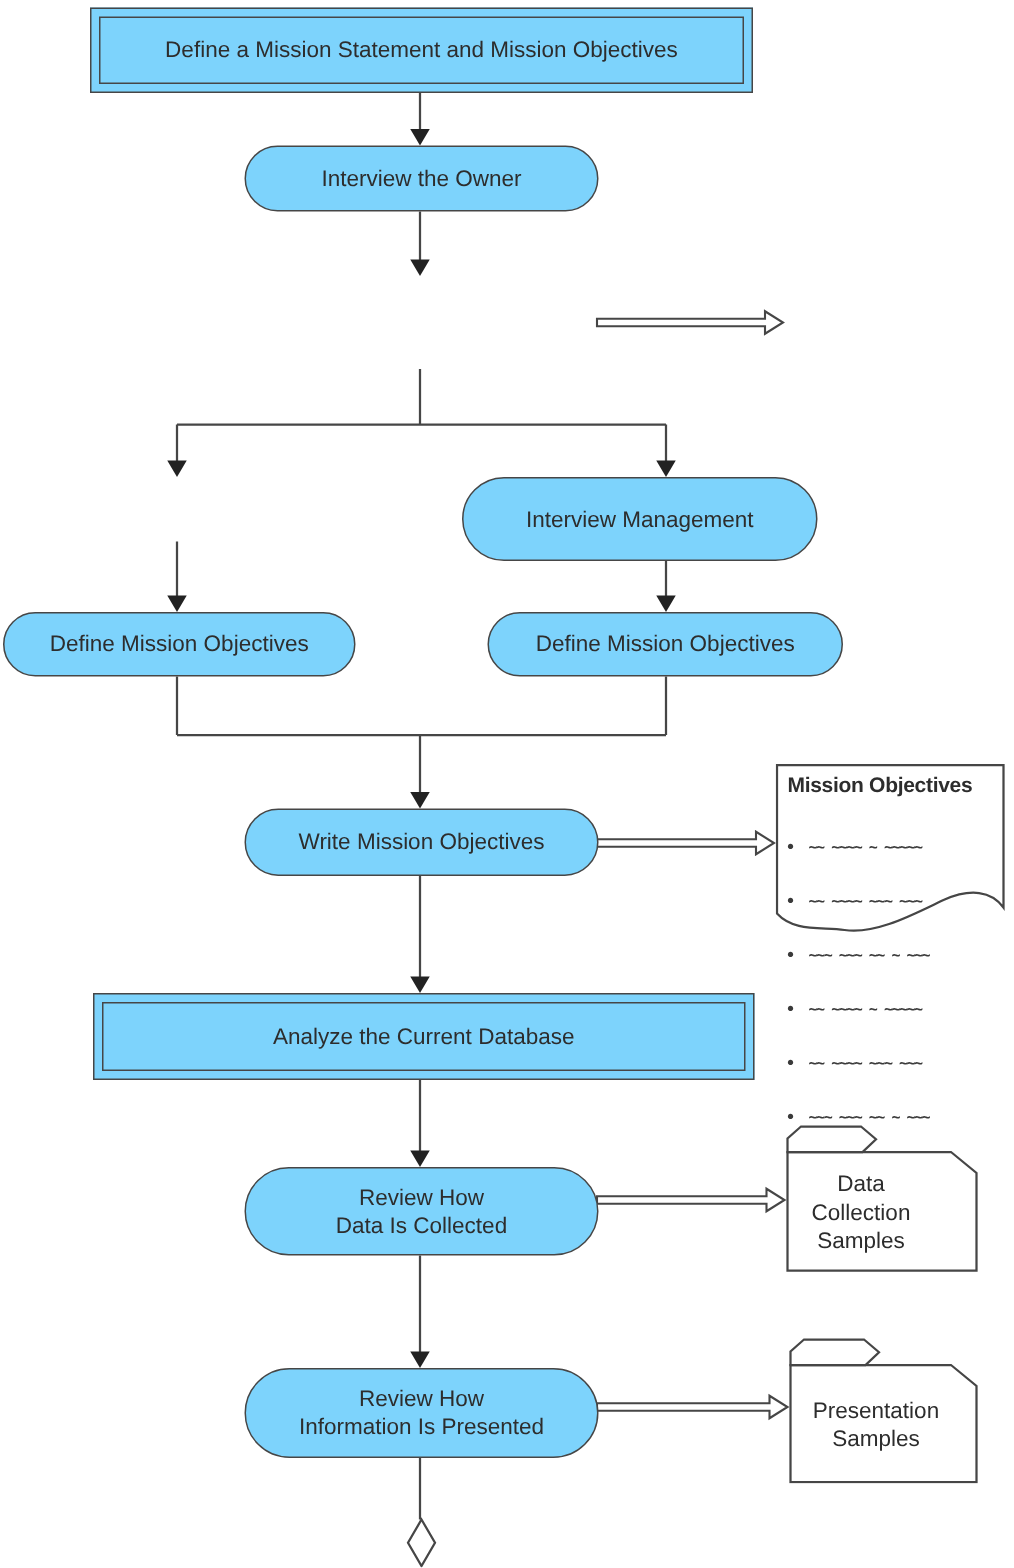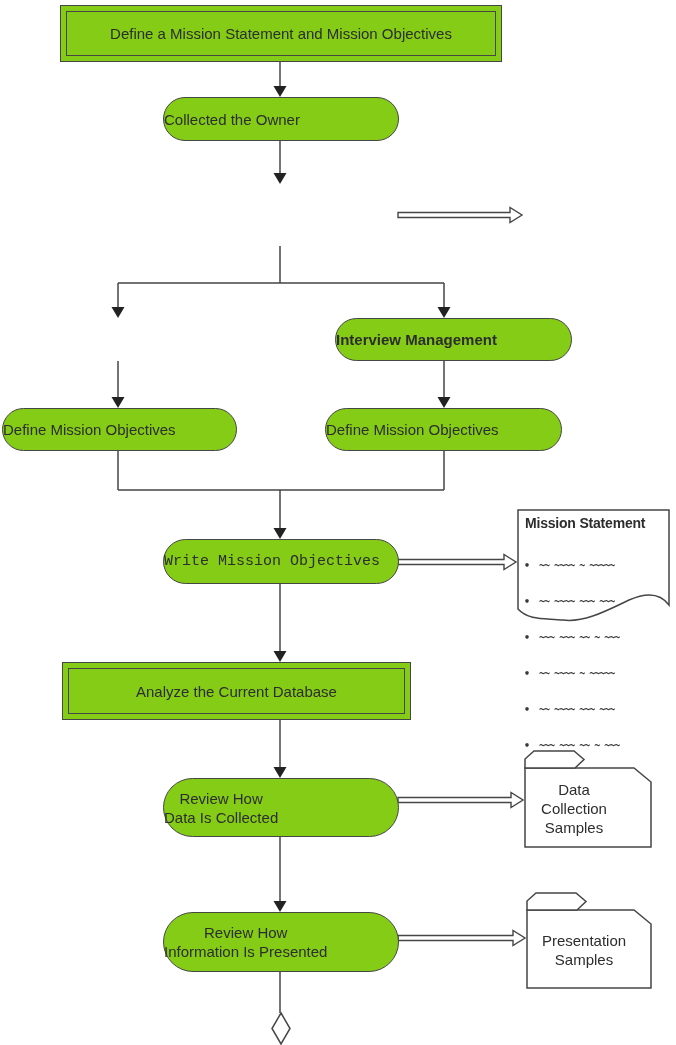--- a/index.html
+++ b/index.html
@@ -4,22 +4,22 @@
 <style>
   :root{ --stroke:#464646; --ink:#222222; --text:#2d2d2d; --bg:#ffffff; }
   html,body{margin:0;padding:0;background:var(--bg);}
   body{font-family:"Liberation Sans",sans-serif;color:var(--text);}
   .canvas{position:relative;width:676px;height:1045px;background:var(--bg);overflow:hidden;}
   .edges{position:absolute;left:0;top:0;z-index:1;}
   .ln{stroke:var(--stroke);stroke-width:1.5;fill:none;}
   .hd{fill:var(--ink);stroke:none;}
   .dbl{fill:#ffffff;stroke:var(--stroke);stroke-width:1.4;stroke-linejoin:miter;}
   .shape{fill:#ffffff;stroke:var(--stroke);stroke-width:1.5;}
-  .node{position:absolute;z-index:2;box-sizing:border-box;background:#84cc16;
-        display:flex;align-items:center;justify-content:flex-start;text-align:center;}
+  .node{position:absolute;z-index:2;box-sizing:border-box;background:#7dd3fc;
+        display:flex;align-items:center;justify-content:center;text-align:center;}
   .label{font-size:15px;line-height:19px;white-space:pre-line;}
   .process{border:1.6px solid var(--stroke);padding:5px;}
   .process-inner{border:1.3px solid var(--stroke);width:100%;height:100%;box-sizing:border-box;
         display:flex;align-items:center;justify-content:center;}
   .capsule{border:1.5px solid var(--stroke);border-radius:999px;}
   .artifact{position:absolute;z-index:2;}
   .artifact>svg{position:absolute;left:0;top:0;}
   .doc-title{position:absolute;font-weight:bold;font-size:14px;letter-spacing:-0.2px;white-space:nowrap;}
   .doc-lines{position:absolute;font-family:"DejaVu Sans Mono",monospace;font-weight:bold;
         letter-spacing:-1px;color:#3a3a3a;white-space:pre;}
@@ -70,63 +70,63 @@
     <path class="dbl" d="M398,935.5 H513 V930.5 L525,938 L513,945.5 V940.5 H398 Z"></path>
   </svg>
 
   <div class="node process" style="left:60px;top:5px;width:442px;height:57px;">
     <div class="process-inner">
       <span class="label">Define a Mission Statement and Mission Objectives</span>
     </div>
   </div>
 
   <div class="node capsule" style="left:163px;top:97px;width:236px;height:44px;">
-    <span class="label">Collected the Owner</span>
+    <span class="label">Interview the Owner</span>
   </div>
 
 
 
-  <div class="node capsule" style="left:335px;top:318px;width:237px;height:43px;font-weight:bold;">
+  <div class="node capsule" style="left:308px;top:318px;width:237px;height:56px;">
     <span class="label">Interview Management</span>
   </div>
 
   <div class="node capsule" style="left:2px;top:408px;width:235px;height:43px;">
     <span class="label">Define Mission Objectives</span>
   </div>
 
   <div class="node capsule" style="left:325px;top:408px;width:237px;height:43px;">
     <span class="label">Define Mission Objectives</span>
   </div>
 
-  <div class="node capsule" style="left:163px;top:539px;width:236px;height:45px;font-family:Liberation Mono, monospace;">
+  <div class="node capsule" style="left:163px;top:539px;width:236px;height:45px;">
     <span class="label">Write Mission Objectives</span>
   </div>
 
-  <div class="node process" style="left:62px;top:662px;width:349px;height:58px;">
+  <div class="node process" style="left:62px;top:662px;width:441px;height:58px;">
     <div class="process-inner">
       <span class="label">Analyze the Current Database</span>
     </div>
   </div>
 
   <div class="node capsule" style="left:163px;top:778px;width:236px;height:59px;">
     <span class="label">Review How
 Data Is Collected</span>
   </div>
 
   <div class="node capsule" style="left:163px;top:912px;width:236px;height:60px;">
     <span class="label">Review How
 Information Is Presented</span>
   </div>
 
 
   <div class="artifact" style="left:517px;top:509px;width:153px;height:119px;">
     <svg width="153" height="119" viewBox="0 0 153 119">
       <path class="shape" d="M1,1 H152 V96 C144,85 130,83 112,91 C91,101 67,114 46,111 C29,109 12,112 1,100 Z"></path>
     </svg>
-    <div class="doc-title" style="left:8px;top:6px;">Mission Statement</div>
+    <div class="doc-title" style="left:8px;top:6px;">Mission Objectives</div>
     <div class="doc-lines s2" style="left:7px;top:27px;">
       <div>•  ~~ ~~~~ ~ ~~~~~</div>
       <div>•  ~~ ~~~~ ~~~ ~~~</div>
       <div>•  ~~~ ~~~ ~~ ~ ~~~</div>
       <div>•  ~~ ~~~~ ~ ~~~~~</div>
       <div>•  ~~ ~~~~ ~~~ ~~~</div>
       <div>•  ~~~ ~~~ ~~ ~ ~~~</div>
     </div>
   </div>
 

